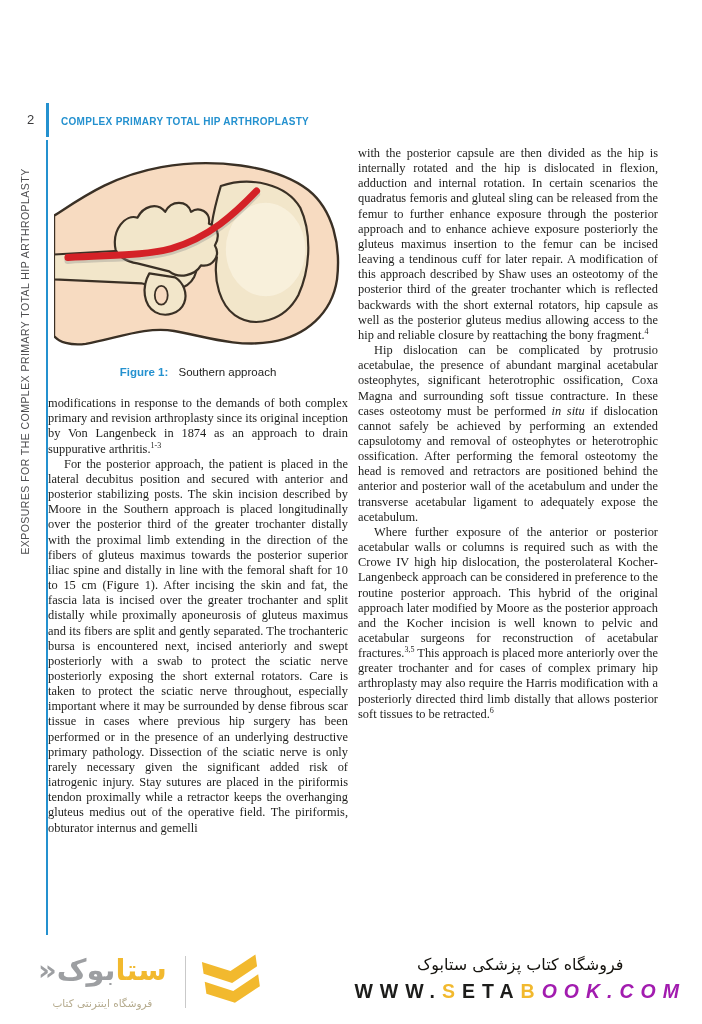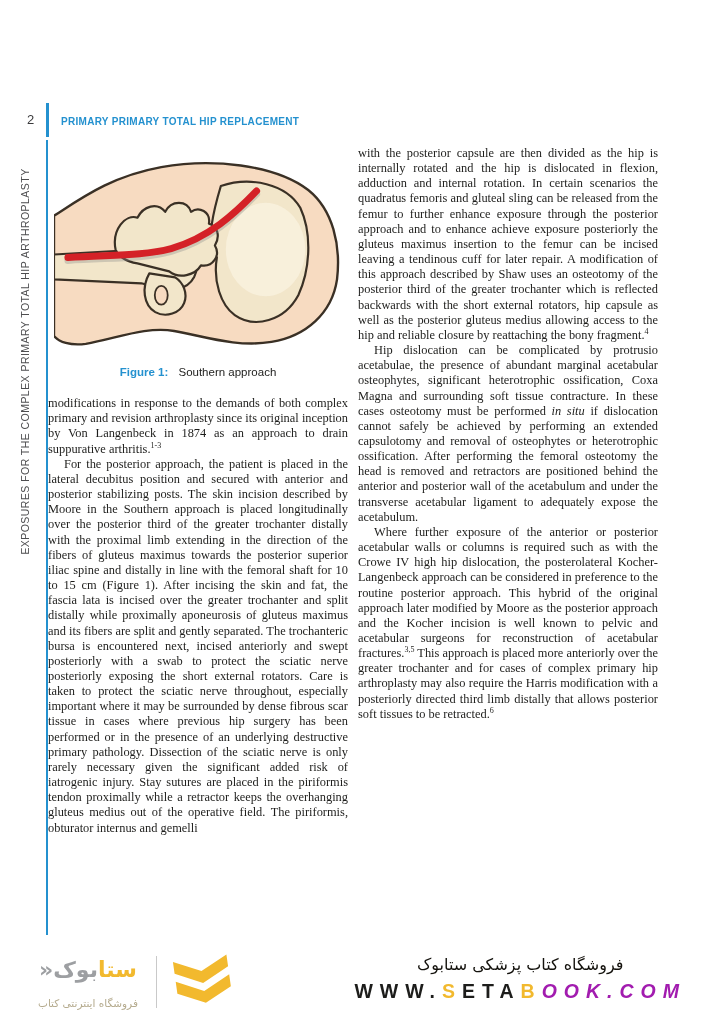--- a/index.html
+++ b/index.html
@@ -49,21 +49,21 @@
     margin-top:12px; margin-bottom:16px; text-align:center;
     font-family:"Liberation Sans", sans-serif; font-size:11.5px; color:#1d1d1b;
   }
   .fig-label{font-weight:bold; color:var(--blue); margin-right:7px;}
   
   .footer{position:absolute; left:0; bottom:0; width:702px; height:72px; background:#fff;}
   .footer-left{position:absolute; left:38px; top:2px; display:flex; align-items:center;}
   .wordmark-box{text-align:center;}
   .wordmark{
     direction:rtl; unicode-bidi:embed;
-    font-family:"DejaVu Sans", sans-serif; font-weight:bold; font-size:22px; line-height:30px;
+    font-family:"DejaVu Sans", sans-serif; font-weight:bold; font-size:29px; line-height:30px;
     white-space:nowrap;
   }
   .wm-yellow{color:var(--yellow);}
   .wm-gray{color:var(--gray);}
   .logo-subtitle{
     direction:rtl; font-family:"DejaVu Sans", sans-serif; font-size:10.5px;
     color:#b5ab8e; margin-top:12px;
   }
   .footer-sep{width:1px; height:52px; background:#c9c9c9; margin:0 14px 0 18px;}
   .footer-right{position:absolute; right:16px; top:0; text-align:right;}
@@ -76,21 +76,21 @@
     font-size:19.5px; letter-spacing:7px; line-height:26px; white-space:nowrap;
   }
 </style>
 </head>
 <body>
 
 <div class="page" style="--blue: #2491cf; --yellow: #f2b92e; --gray: #9d9fa2;">
 
   <div class="page-number">2</div>
   <div class="header-bar"></div>
-  <div class="running-title">PRIMARY PRIMARY TOTAL HIP REPLACEMENT</div>
+  <div class="running-title">COMPLEX PRIMARY TOTAL HIP ARTHROPLASTY</div>
 
   <div class="sidebar-line"></div>
   <div class="sidebar-title-wrap">
     <div class="sidebar-title">EXPOSURES FOR THE COMPLEX PRIMARY TOTAL HIP ARTHROPLASTY</div>
   </div>
 
   <div class="col col-left">
     <div class="figure-block">
       <svg class="figure-svg" width="288" height="199" viewBox="0 0 290 200">
 

